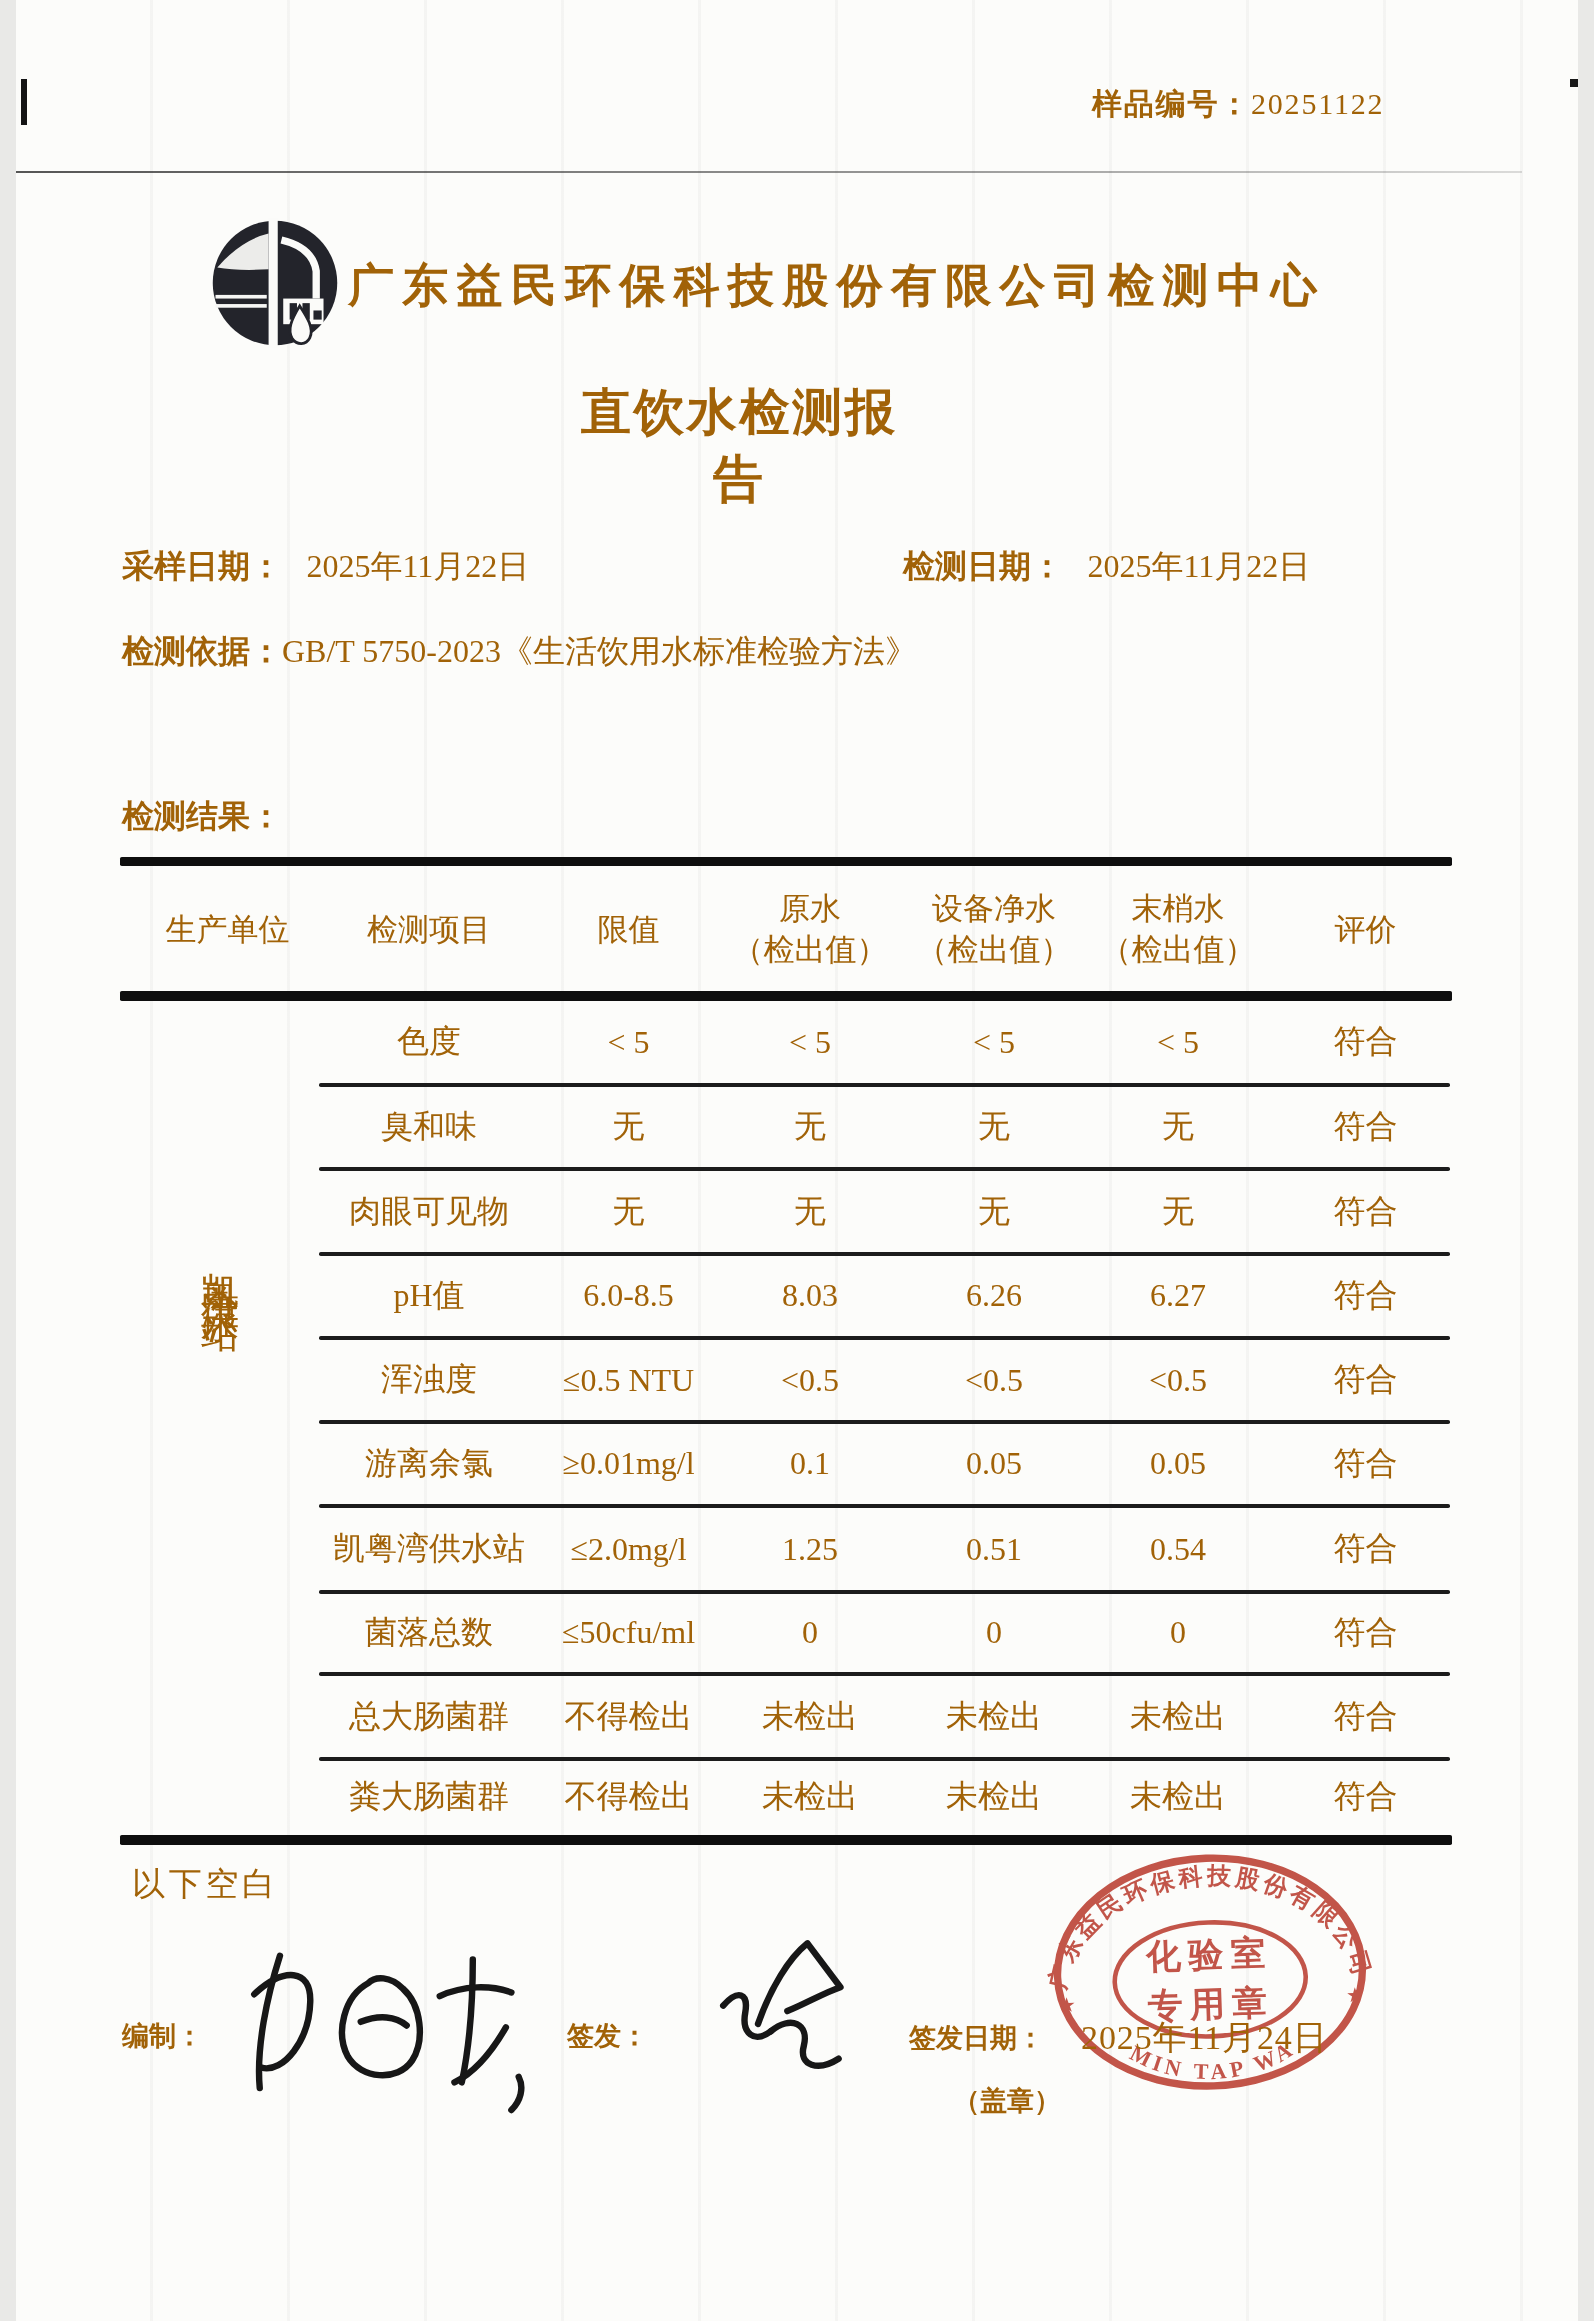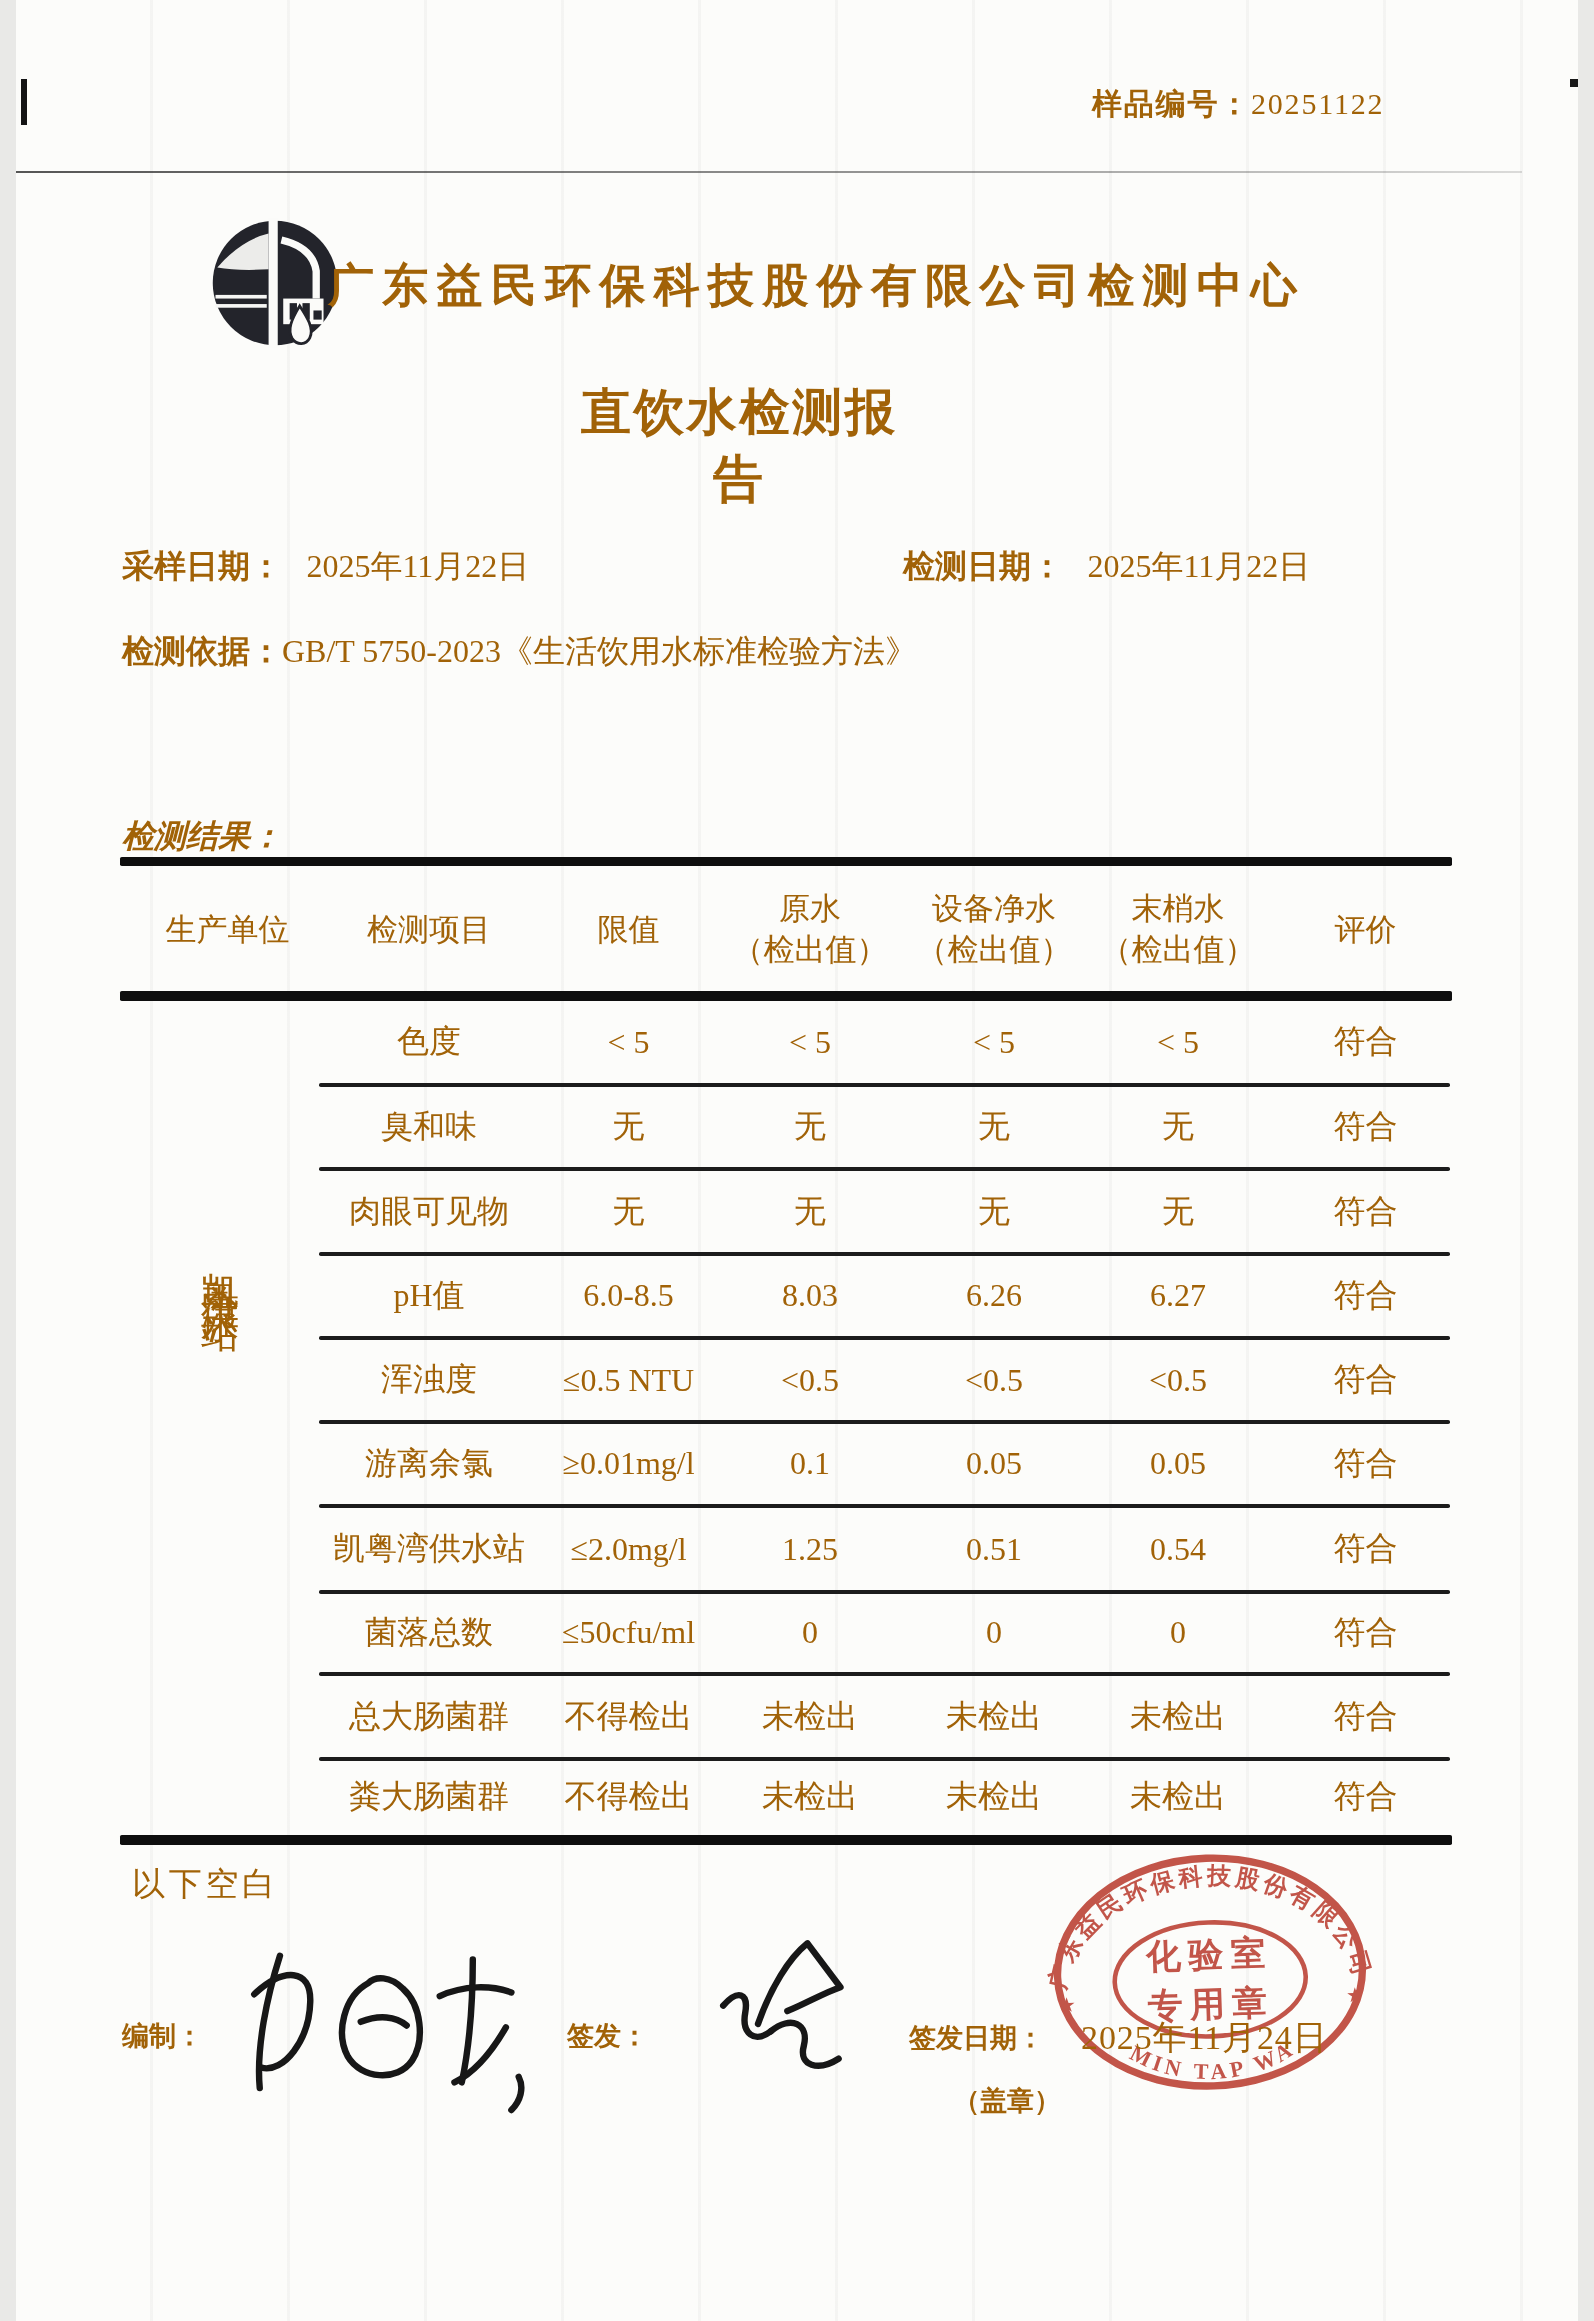--- a/index.html
+++ b/index.html
@@ -24,21 +24,21 @@
     background:linear-gradient(90deg,rgba(30,30,30,.75),rgba(30,30,30,.45) 60%,rgba(30,30,30,.15));
   }
   .corner-mark-l{position:absolute;left:4.6px;top:79px;width:6.4px;height:46px;background:#141414;}
   .corner-mark-r{position:absolute;left:1554px;top:79px;width:40px;height:8.3px;background:#181818;}
 
   .abs{position:absolute;}
   .lbl{font-weight:700;}
   .val{font-weight:400;}
 
   .sample-line{top:84px;left:1076px;font-size:30px;letter-spacing:1.8px;}
-  .org-name{top:255px;left:312px;font-size:46px;font-weight:700;letter-spacing:8.3px;white-space:nowrap;text-align:right;}
+  .org-name{top:255px;left:332px;font-size:46px;font-weight:700;letter-spacing:8.3px;white-space:nowrap;text-align:right;}
   .report-title{top:379px;left:540px;width:367px;text-align:center;font-size:50px;font-weight:700;letter-spacing:2.8px;}
 
   .field{font-size:32px;white-space:nowrap;}
 
   
   .thick{position:absolute;left:104px;width:1332px;background:#0e0e0e;border-radius:1.8px;}
   .sep{position:absolute;left:303px;width:1131px;height:3.7px;background:#1c1c1c;border-radius:1.8px;}
 
   .t-header{position:absolute;left:0;top:867px;height:125px;width:1594px;font-size:31px;}
   .t-row{position:absolute;left:0;width:1594px;font-size:32px;}
@@ -100,21 +100,21 @@
     <span class="lbl">采样日期：</span>
     <span class="val" style="margin-left:16.5px;">2025年11月22日</span>
   </div>
   <div class="abs field" style="top:545px;left:887px;">
     <span class="lbl">检测日期：</span>
     <span class="val" style="margin-left:16.5px;">2025年11月22日</span>
   </div>
   <div class="abs field" style="top:630px;left:106px;">
     <span class="lbl">检测依据：</span><span class="val">GB/T 5750-2023《生活饮用水标准检验方法》</span>
   </div>
-  <div class="abs field lbl" style="top:815px;left:106px;font-style:italic;">检测结果：</div>
+  <div class="abs field lbl" style="top:795px;left:106px;">检测结果：</div>
 
   <div class="thick" style="top:857px;height:9.2px;"></div>
   <div class="thick" style="top:991px;height:10px;"></div>
   <div class="thick" style="top:1835px;height:10px;"></div>
   <div class="sep" style="top:1083px;"></div>
   <div class="sep" style="top:1167px;"></div>
   <div class="sep" style="top:1252px;"></div>
   <div class="sep" style="top:1336px;"></div>
   <div class="sep" style="top:1420px;"></div>
   <div class="sep" style="top:1504px;"></div>

